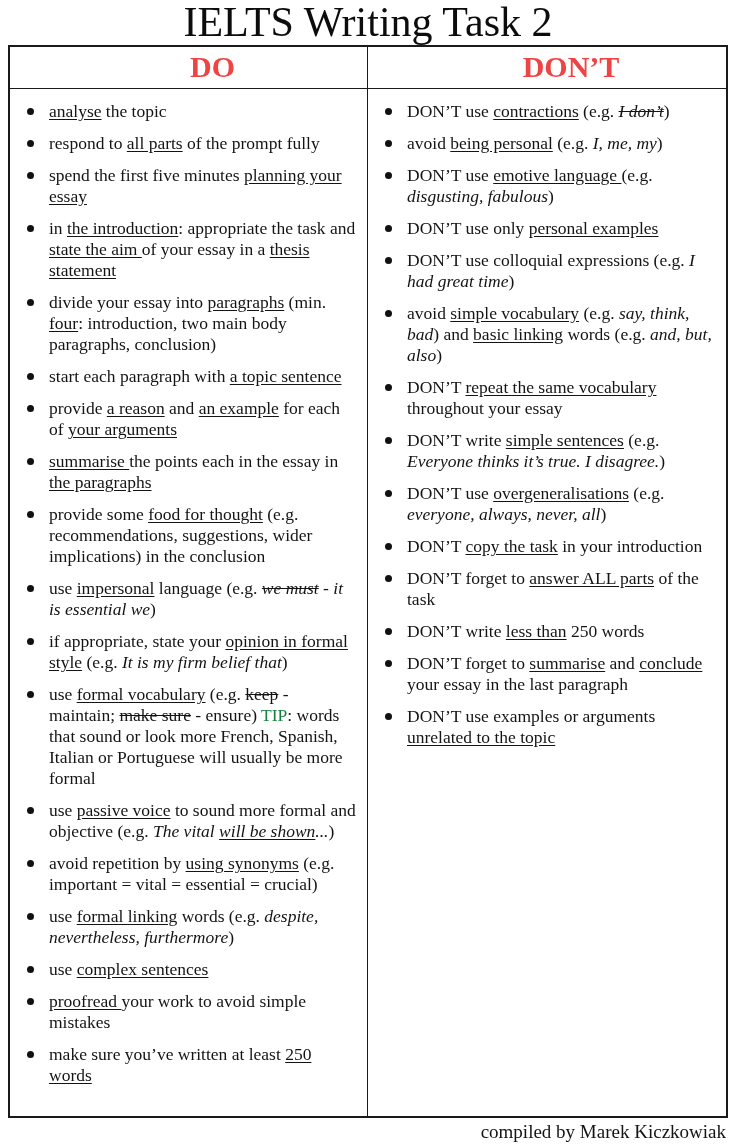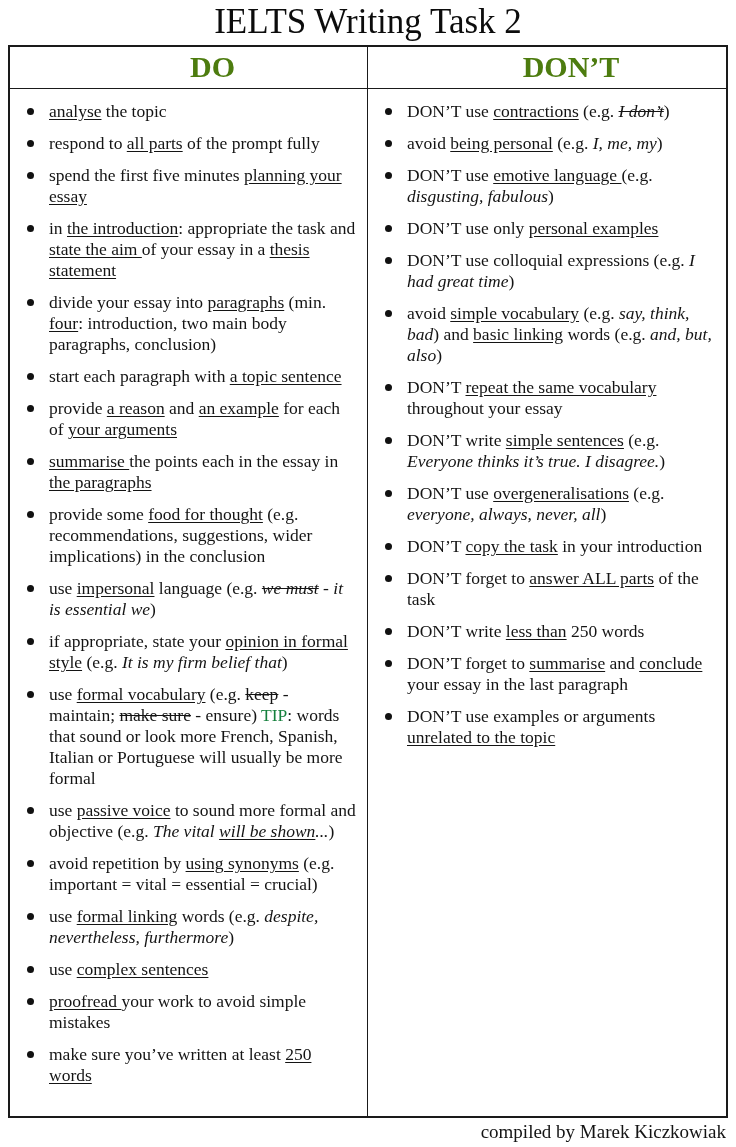--- a/index.html
+++ b/index.html
@@ -8,21 +8,21 @@
     position: relative;
     width: 736px;
     height: 1147px;
     background: #ffffff;
     color: #111111;
     font-family: "Liberation Serif", "DejaVu Serif", serif;
     overflow: hidden;
   }
   .title {
     text-align: center;
-    font-size: 35px;
+    font-size: 42px;
     font-weight: 400;
     line-height: 44px;
     letter-spacing: 0px;
     color: #0c0c0c;
   }
   .tbl {
     margin: 1px 8px 0 8px;
     height: 1073px;
     border: 2px solid #1a1a1a;
     display: grid;
@@ -30,21 +30,21 @@
     grid-template-rows: 42px 1fr;
     background: #ffffff;
   }
   .cell-left { border-right: 1.5px solid #1a1a1a; }
   .hdr {
     border-bottom: 1.5px solid #1a1a1a;
     text-align: center;
     font-weight: 700;
     font-size: 30px;
     line-height: 40px;
-    color: #4d7c0f;
+    color: #ef4444;
     padding-left: 48px;
   }
   .body-cell {
     padding: 12px 10px 0 0;
     overflow: hidden;
   }
   ul.tips { list-style: none; }
   ul.tips li.item {
     position: relative;
     padding-left: 39px;

